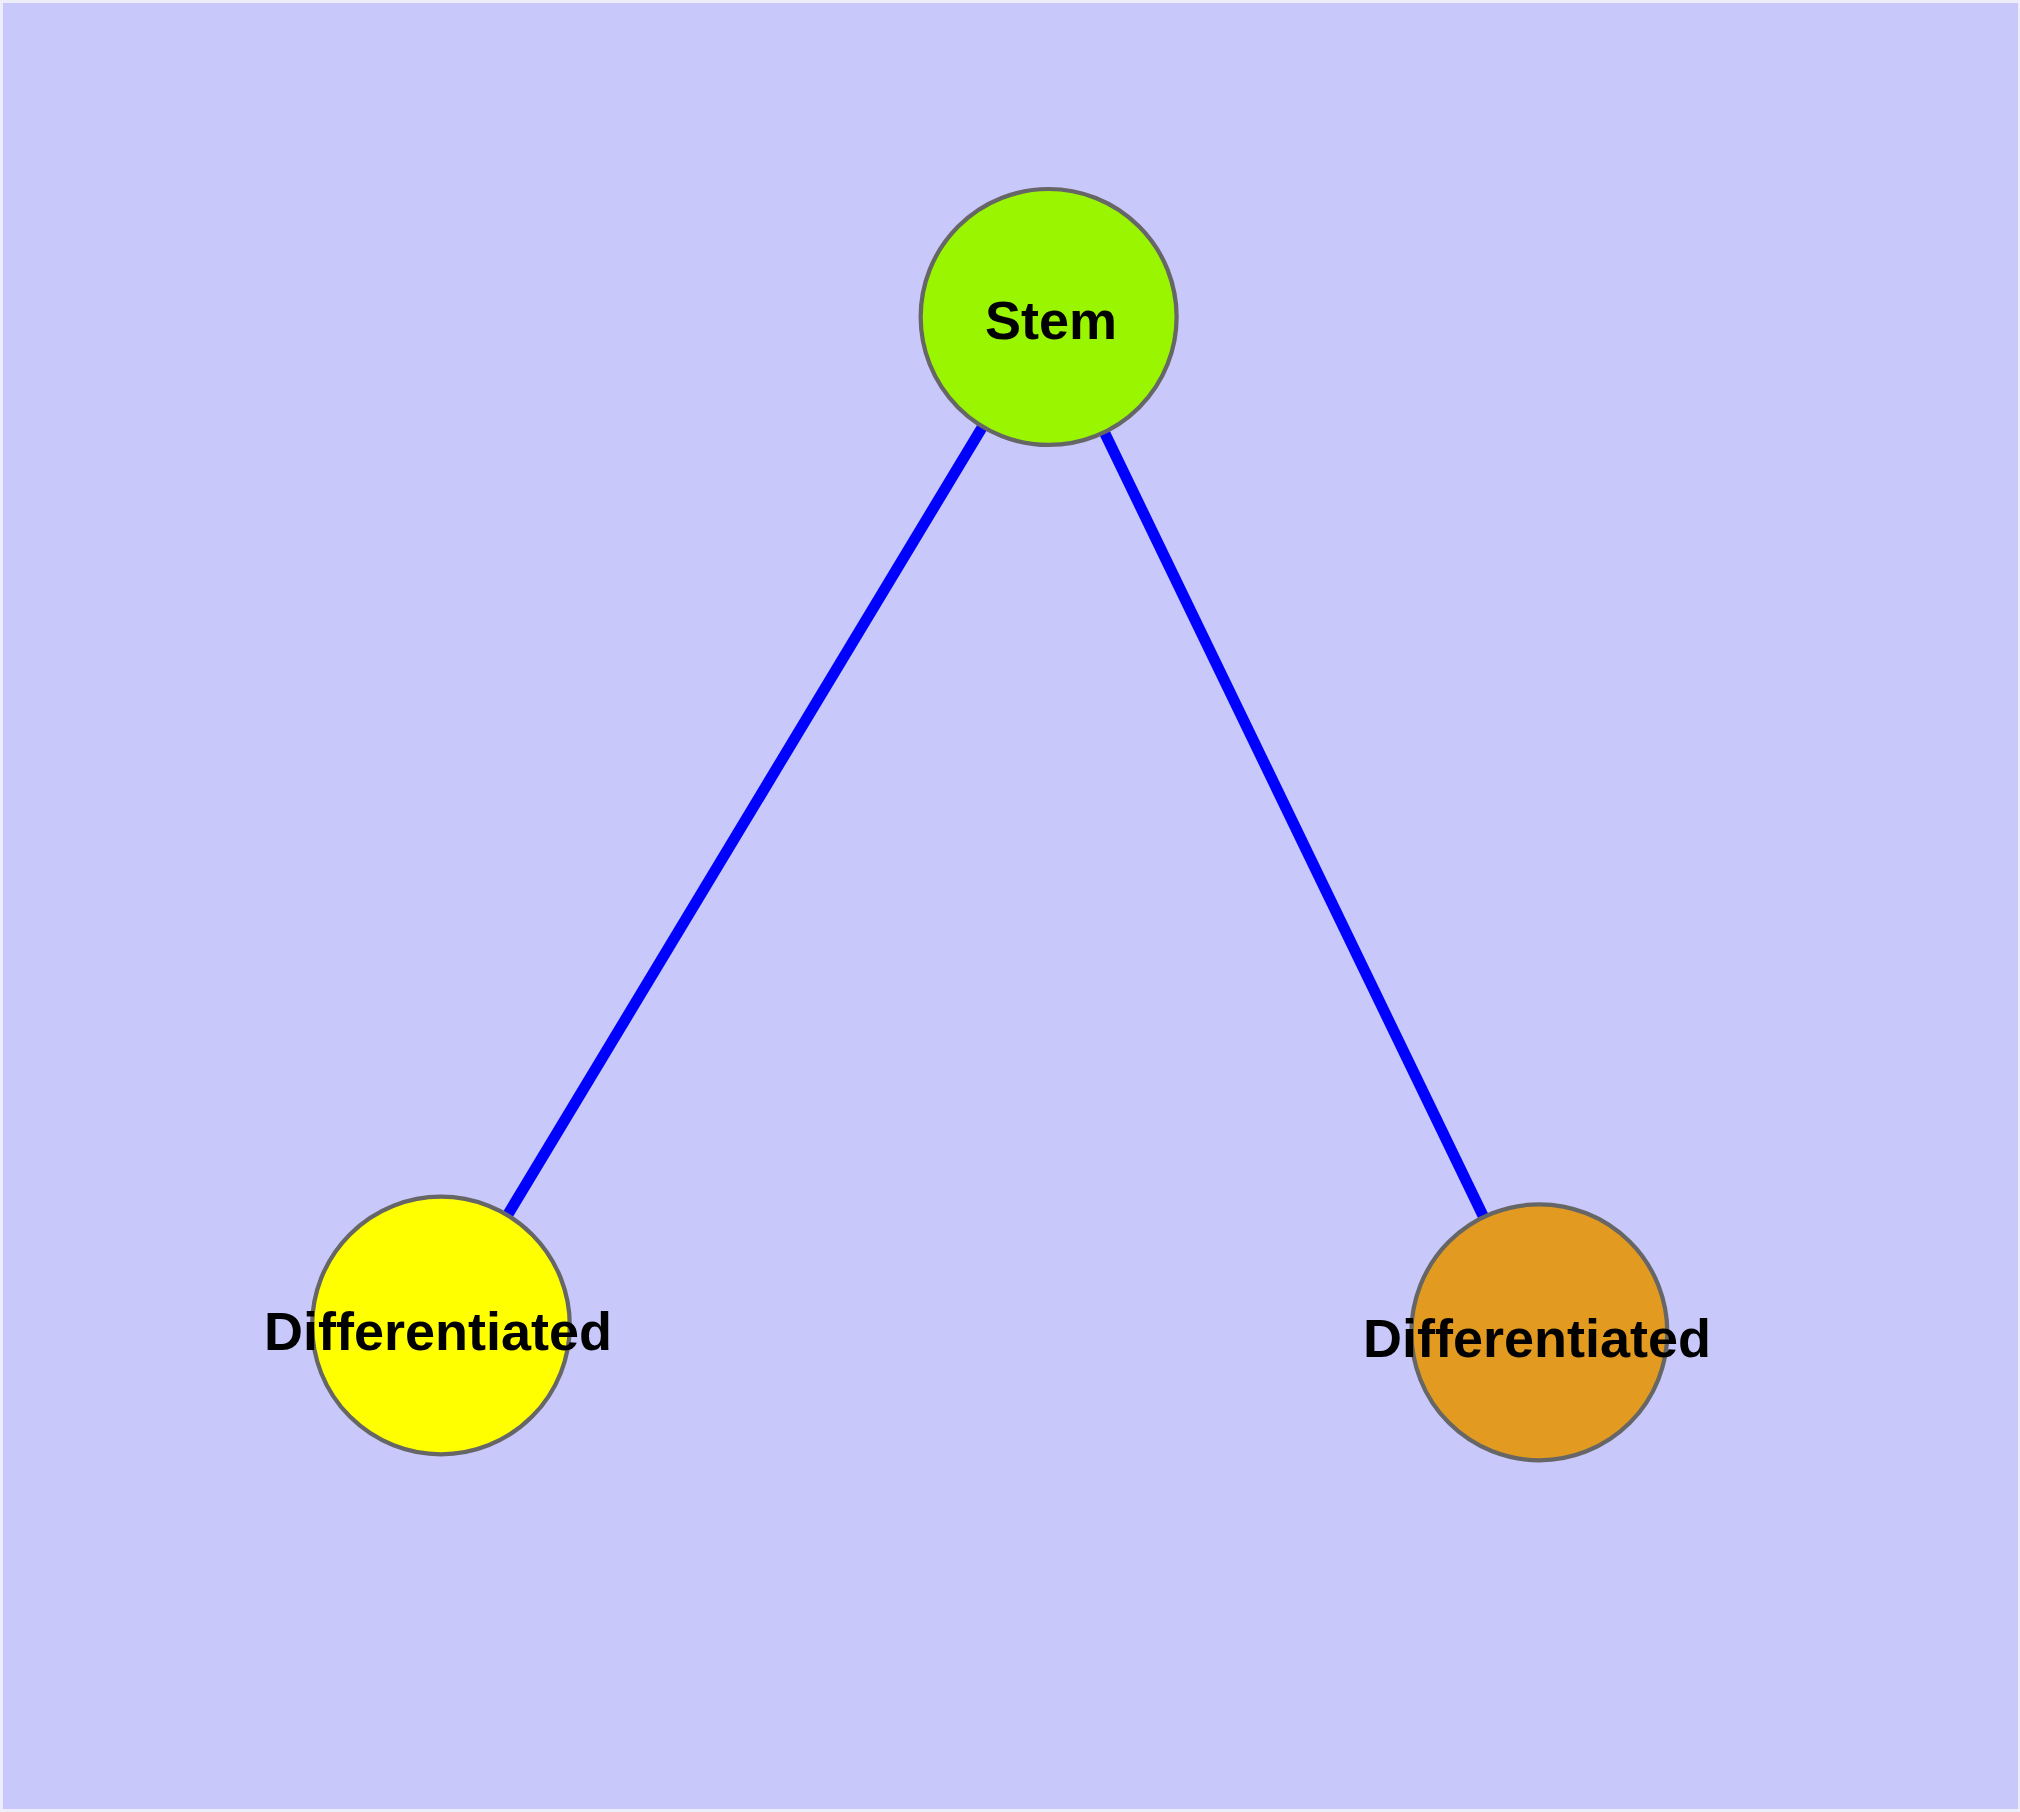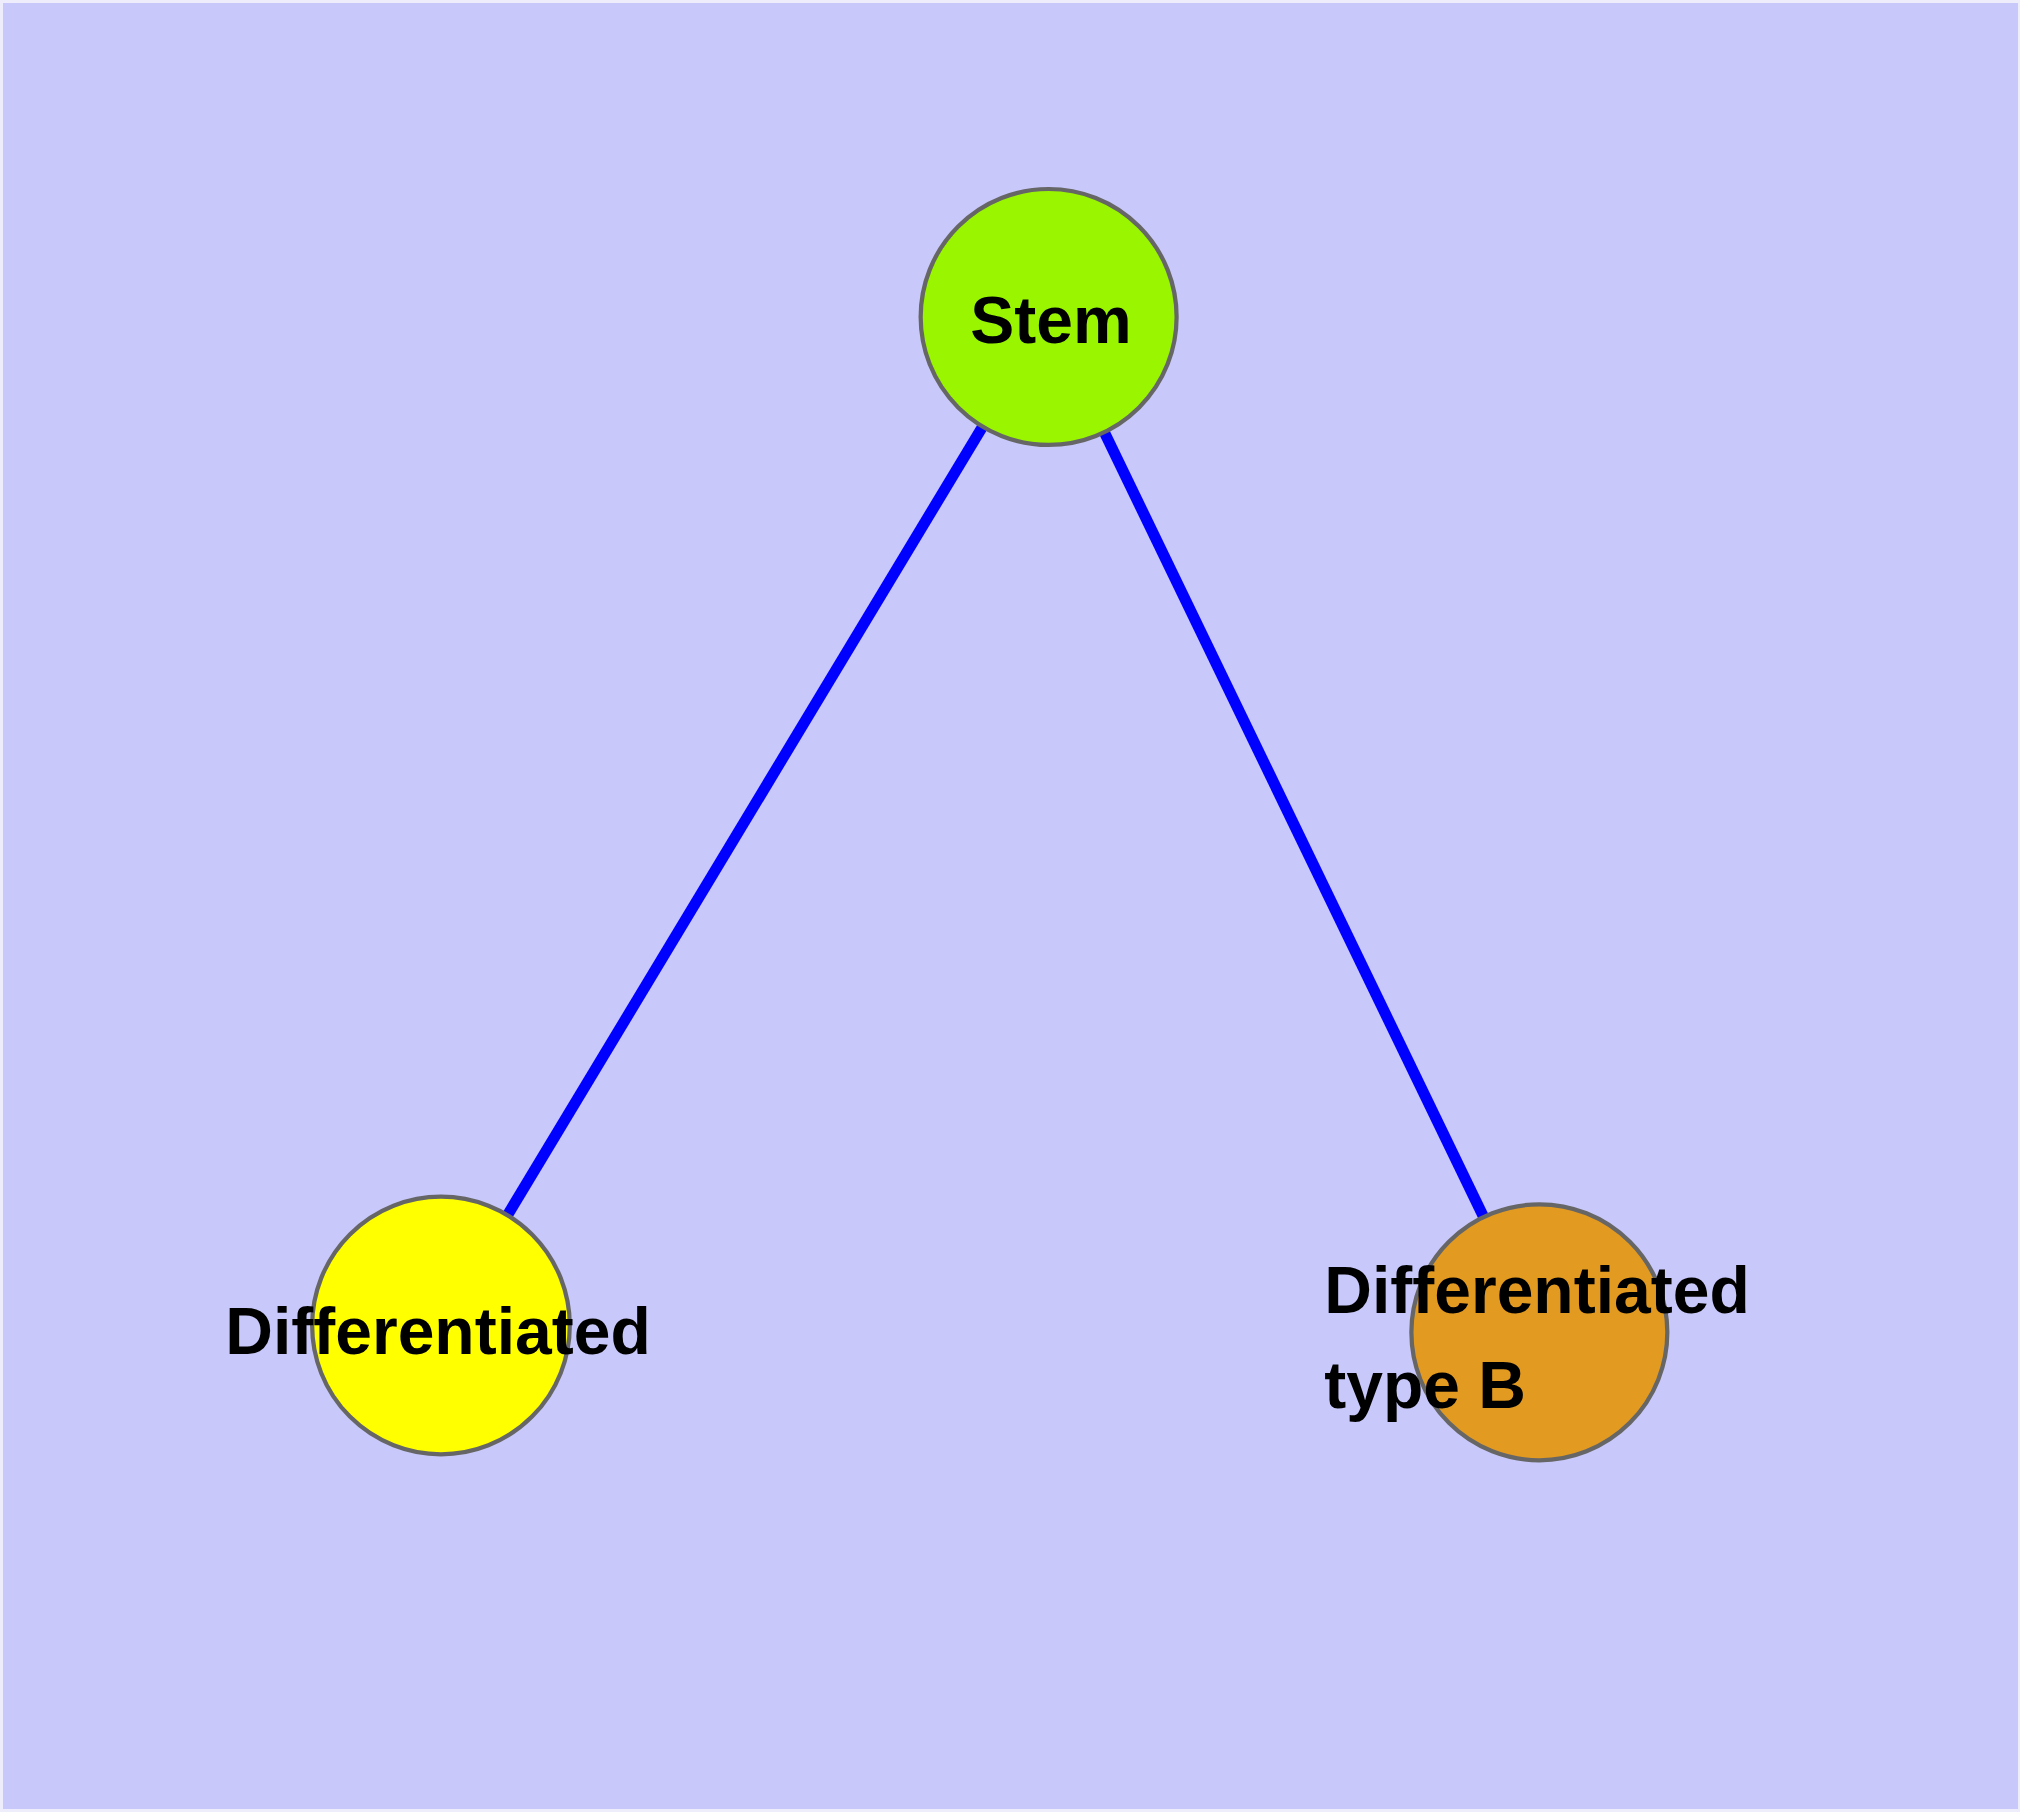--- a/index.html
+++ b/index.html
@@ -30,23 +30,24 @@
     stroke-linecap: butt;
     fill: none;
   }
   .node-circle {
     stroke: #666666;
     stroke-width: 5;
   }
   .node-label {
     position: absolute;
     transform: translate(-50%, -50%);
+    text-align: center;
     color: #000000;
     font-weight: bold;
-    font-size: 66px;
+    font-size: 54px;
     line-height: 95px;
     white-space: nowrap;
     letter-spacing: 0px;
   }
   .label-stem   { left: 1048px; top: 317px;  }
   .label-type-a { left: 435px;  top: 1328px; }
   .label-type-b { left: 1534px; top: 1335px; }
 </style>
 </head>
 <body>
@@ -67,17 +68,16 @@
   </svg>
 
   <div class="node-label label-stem">Stem</div>
 
   <div class="node-label label-type-a">
     <div>Differentiated</div>
   </div>
 
   <div class="node-label label-type-b">
     <div>Differentiated</div>
-    <div>type B</div>
   </div>
 
 </div>
 
 
 </body></html>

